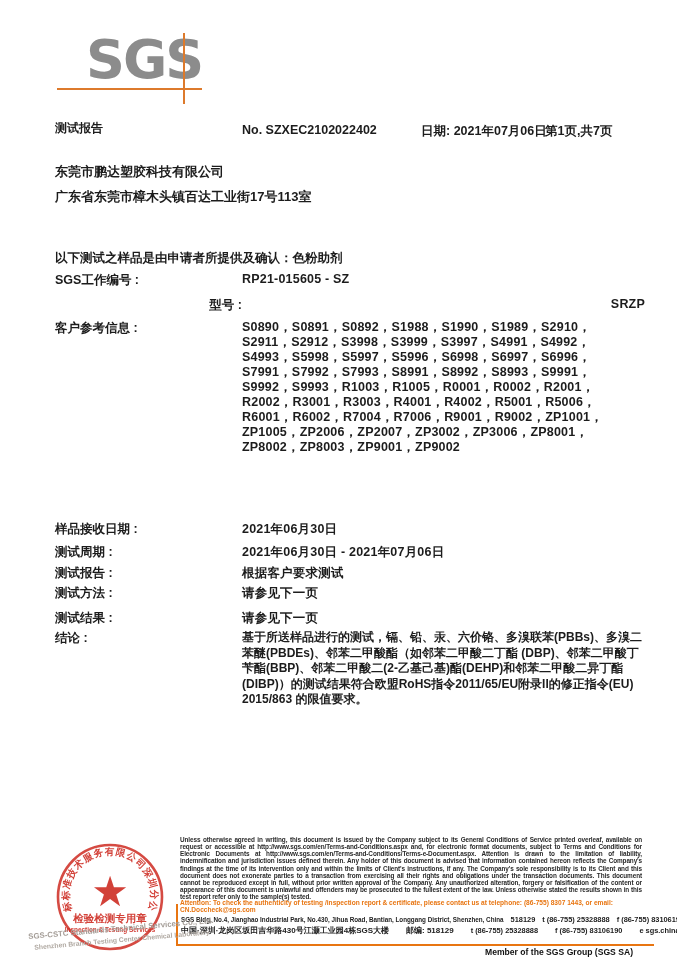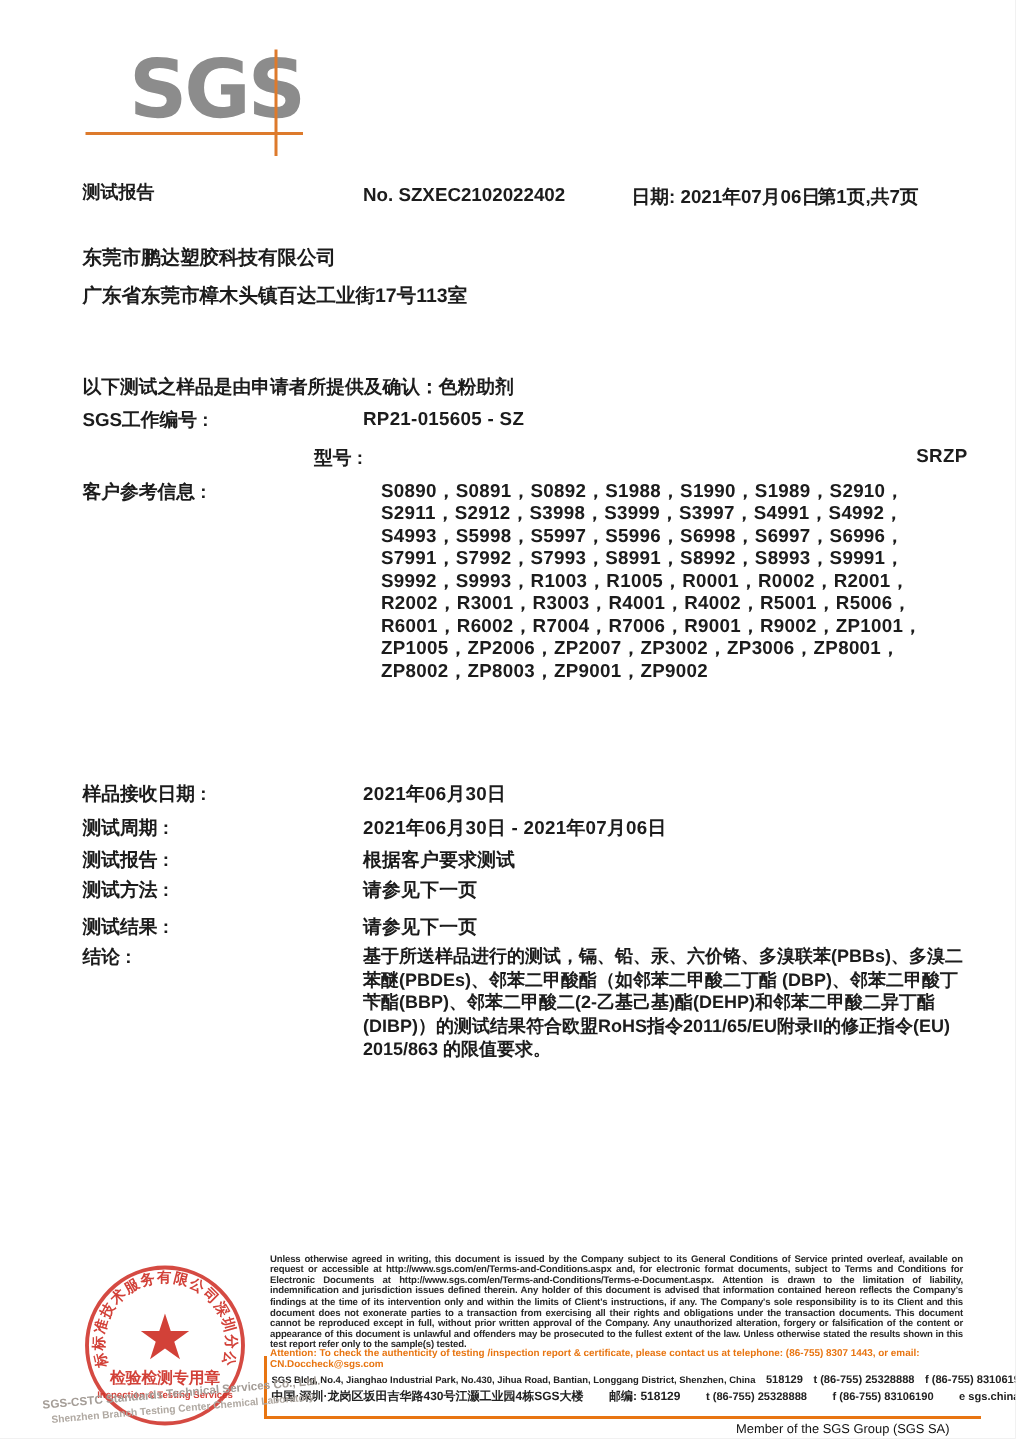--- a/index.html
+++ b/index.html
@@ -29,21 +29,21 @@
   .applicant-address { position:absolute; left:55px; top:188px; font-size:13px; font-weight:bold; }
   .statement         { position:absolute; left:55px; top:250px; font-size:12.5px; font-weight:600; }
 
   
   .row { position:absolute; left:55px; width:590px; display:flex; align-items:flex-start; }
   .row .lbl { flex:0 0 187px; font-size:12.5px; font-weight:600; }
   .row .val { flex:1; font-size:12.5px; font-weight:600; letter-spacing:0.2px; }
   .pre-line { white-space:pre-line; line-height:15px; }
   .r-job       { top:272px; }
   .r-model     { top:297px;text-align:right; }
-  .r-refs      { top:320px;gap:12px; }
+  .r-refs      { top:320px; }
   .r-received  { top:521px; }
   .r-period    { top:544px; }
   .r-require   { top:565px; }
   .r-method    { top:585px; }
   .r-result    { top:610px; }
   .r-conclusion{ top:630px; }
   .r-conclusion .val { font-size:12px; line-height:15.6px; letter-spacing:0; max-width:404px; }
 
   
   .footer-legal {
@@ -60,21 +60,21 @@
     font-size:6.3px; font-weight:600; color:#222; display:flex; gap:7px; align-items:baseline;
   }
   .addr1 .num { font-size:7.4px; }
   .addr2 {
     position:absolute; left:181px; top:925px; width:470px; white-space:nowrap;
     font-size:8px; font-weight:600; color:#222; display:flex; gap:17px; align-items:baseline;
   }
   .addr2 .num { font-size:7.4px; }
   .footer-vline { position:absolute; left:176px; top:904px; width:2px;  height:42px; background:#e87511; }
   .footer-hline { position:absolute; left:176px; top:944px; width:478px; height:2px; background:#e87511; }
-  .member { position:absolute; right:44px; top:947px; font-size:8.6px; font-weight:400; color:#111; }
+  .member { position:absolute; right:44px; top:947px; font-size:8.6px; font-weight:700; color:#111; }
 
   
   .stamp { position:absolute; left:52px; top:842px; }
   .stamp-co1 {
     position:absolute; left:28px; top:924px; font-size:7.8px; font-weight:700;
     color:#a59e98; transform:rotate(-5deg); white-space:nowrap;
   }
   .stamp-co2 {
     position:absolute; left:34px; top:936px; font-size:6.8px; font-weight:600;
     color:#b0a9a2; transform:rotate(-5deg); white-space:nowrap;

